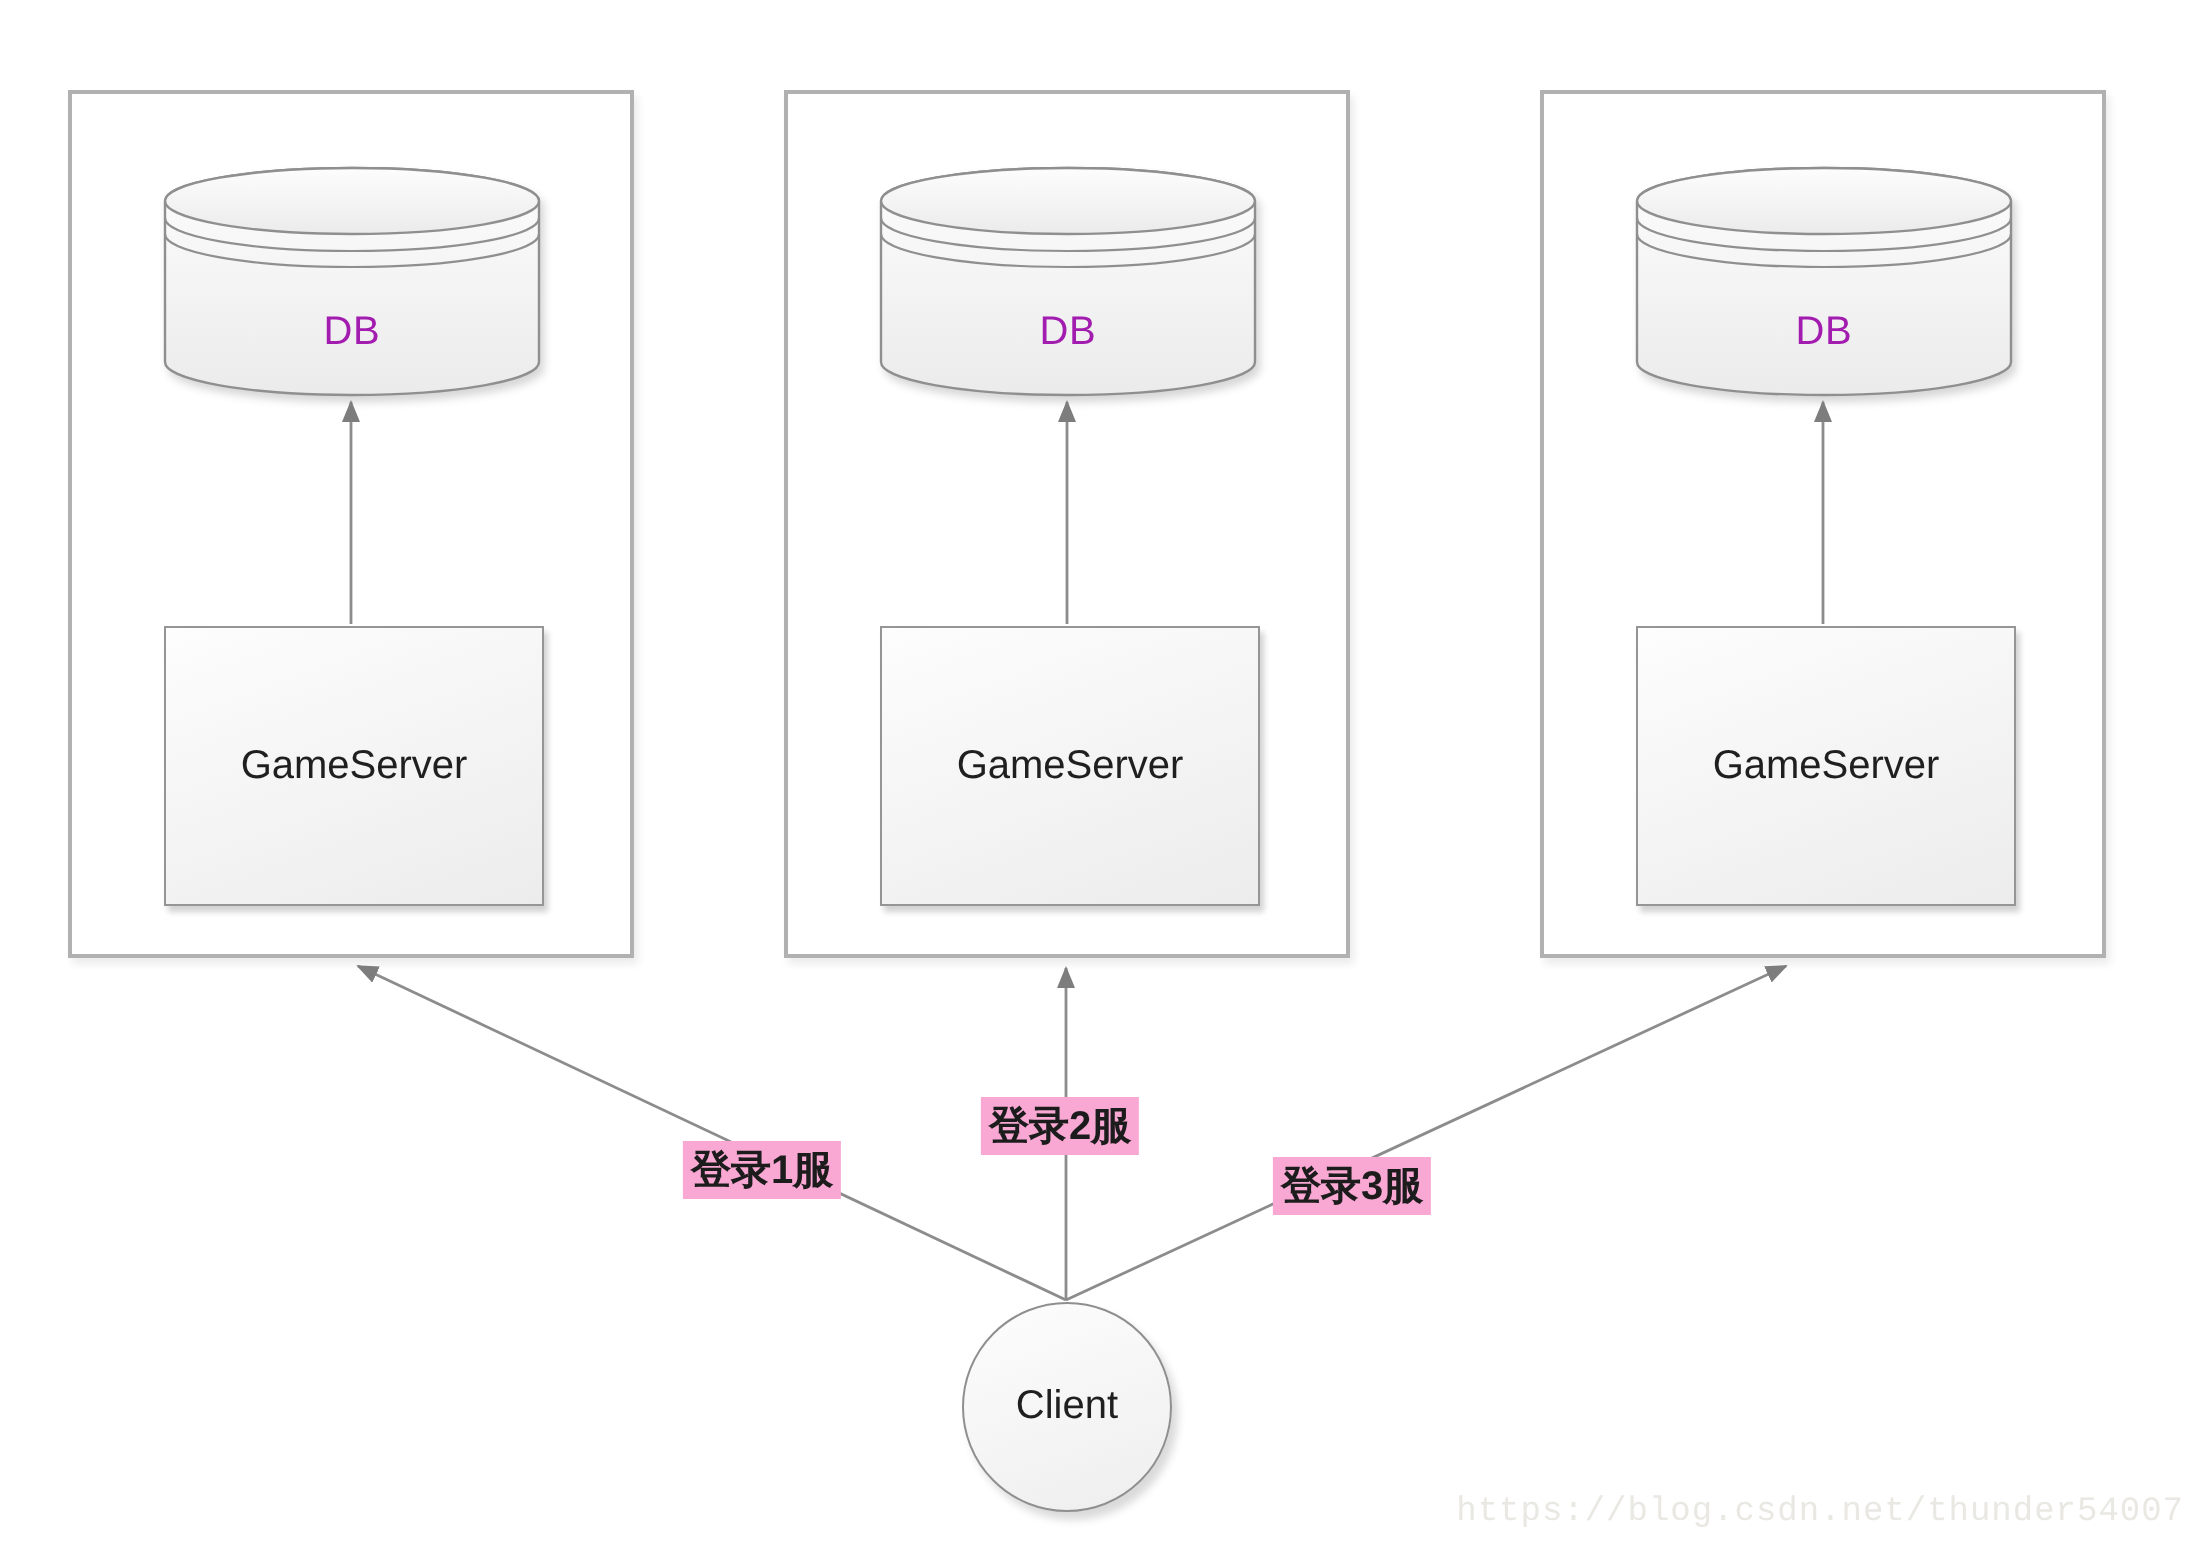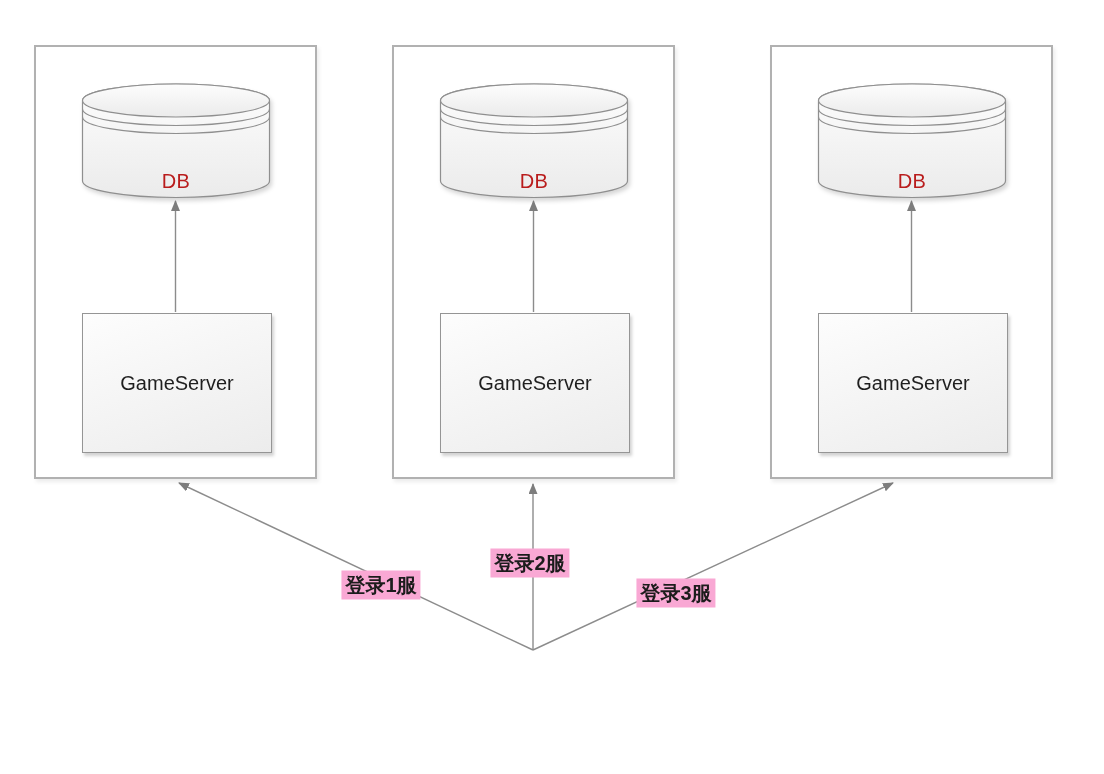--- a/index.html
+++ b/index.html
@@ -46,29 +46,29 @@
     width: 190px;
     height: 116px;
   }
   .cylinder-wrap svg {
     position: absolute;
     left: 0; top: 0;
     filter: drop-shadow(2px 3px 2px rgba(0,0,0,0.16));
   }
   .cylinder-label {
     position: absolute;
-    left: 0; top: 15px;
+    left: 0; top: 0;
     width: 100%; height: 100%;
     display: flex;
     align-items: center;
     justify-content: center;
     padding-top: 50px;
     box-sizing: border-box;
     font-size: 20px;
-    color: #b91c1c;
+    color: #a21caf;
     letter-spacing: 0.3px;
   }
   .server-box {
     position: absolute;
     left: 46px;
     top: 266px;
     width: 190px;
     height: 140px;
     border: 1.5px solid #959595;
     background: linear-gradient(160deg, #fdfdfd 0%, #ececec 100%);
@@ -206,15 +206,19 @@
     </div>
     <div class="server-box">
       <span>GameServer</span>
     </div>
   </div>
 
   <span class="edge-label edge-label-1">登录1服</span>
   <span class="edge-label edge-label-2">登录2服</span>
   <span class="edge-label edge-label-3">登录3服</span>
 
-
+  <div class="client-circle">
+    <span>Client</span>
+  </div>
+
+  <div class="watermark">https://blog.csdn.net/thunder54007</div>
 
 </div>
 
 </body></html>

